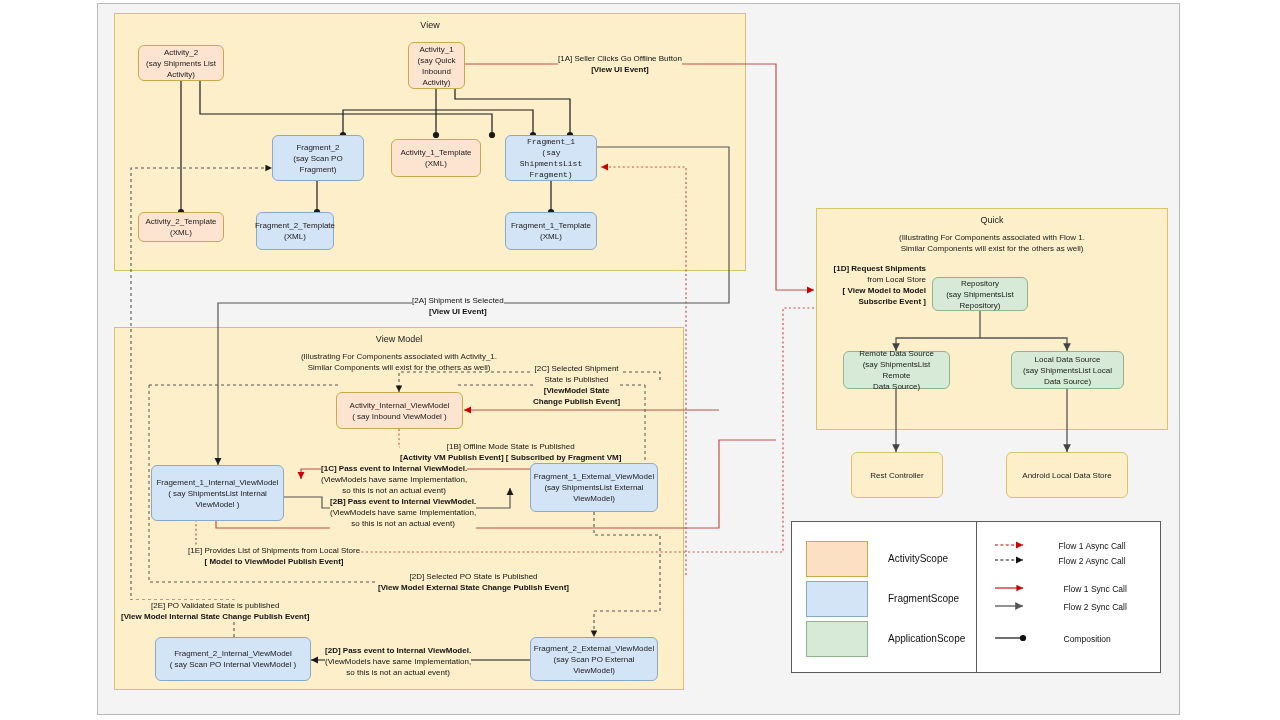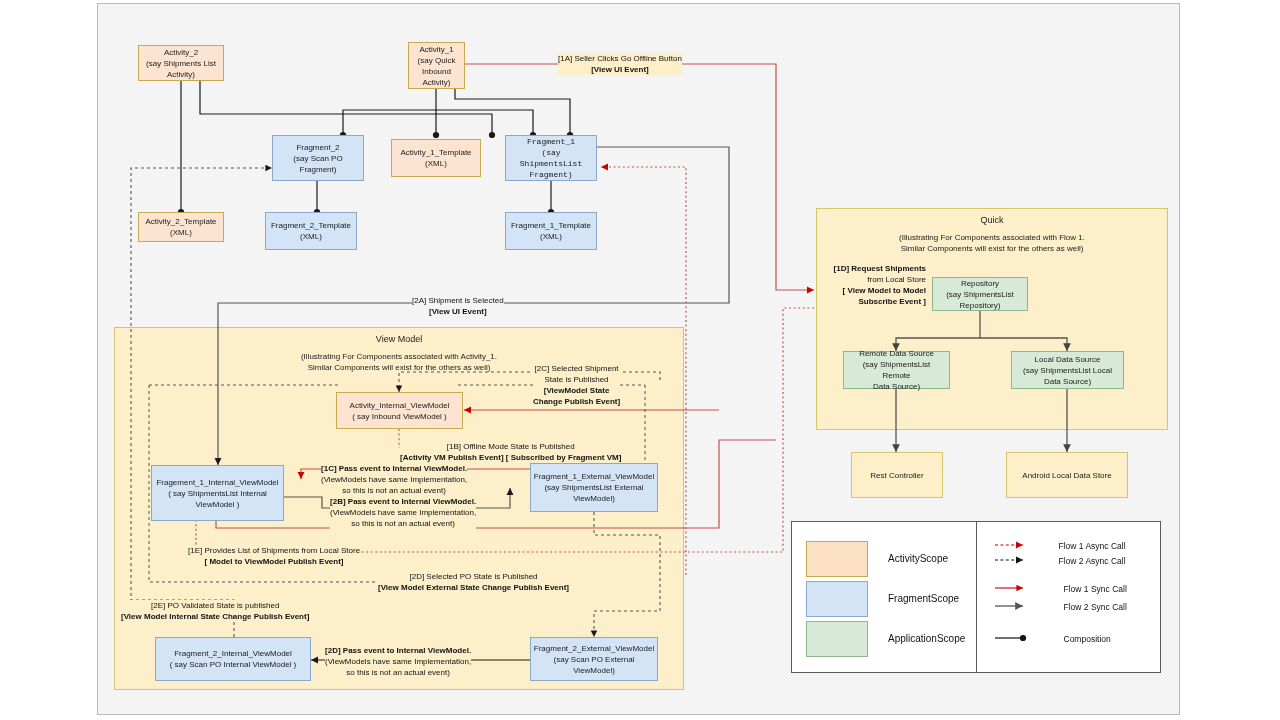--- a/index.html
+++ b/index.html
@@ -5,21 +5,21 @@
   html,body{margin:0;padding:0;background:#ffffff;}
   body{width:1280px;height:720px;overflow:hidden;font-family:"Liberation Sans",sans-serif;}
   #stage{position:relative;width:1280px;height:720px;}
   #canvas{position:absolute;left:97px;top:3px;width:1083px;height:712px;background:#f4f4f4;border:1px solid #b9b9b9;box-sizing:border-box;}
   svg#wires{position:absolute;left:0;top:0;width:1280px;height:720px;pointer-events:none;}
 
   .grp{position:absolute;background:#fcefc9;border:1px solid #d6c36a;box-sizing:border-box;}
   .grp-title{position:absolute;width:100%;text-align:center;font-size:9px;color:#1a1a1a;}
   .grp-note{position:absolute;width:100%;text-align:center;font-size:8px;color:#1a1a1a;line-height:11px;}
 
-  .node{position:absolute;box-sizing:border-box;display:flex;align-items:center;justify-content:center;text-align:center;font-size:8px;line-height:11px;color:#1a1a1a;padding:2px;}
+  .node{position:absolute;box-sizing:border-box;display:flex;align-items:center;justify-content:center;text-align:center;font-size:8px;line-height:11px;color:#1a1a1a;padding:2px;border-radius:6px;}
   .act{background:#fce4d1;border:1px solid #c8a94e;}
   .frag{background:#d4e4f7;border:1px solid #8aa8c8;}
   .app{background:#d7ead7;border:1px solid #8fb58f;}
   .plain{background:#fcefc9;border:1px solid #d6c36a;}
 
   .lbl{position:absolute;font-size:8px;line-height:11px;color:#111;text-align:center;white-space:nowrap;}
   .lbl b{font-weight:bold;}
 
   #legend{position:absolute;left:791px;top:521px;width:370px;height:152px;background:#ffffff;border:1px solid #5a5a5a;box-sizing:border-box;display:flex;}
   #legend .lcol{box-sizing:border-box;}
@@ -28,20 +28,23 @@
   .swatch{position:absolute;width:62px;height:36px;border:1px solid #c8a94e;box-sizing:border-box;left:14px;}
   .swtxt{position:absolute;left:96px;font-size:10px;color:#111;}
   .lgtxt{position:absolute;font-size:8.5px;color:#111;}
 </style>
 </head>
 <body>
 
 <div id="stage">
   <div id="canvas"></div>
 
+  <div class="grp" style="left:114px;top:13px;width:632px;height:258px;">
+    <div class="grp-title" style="top:6px;">View</div>
+  </div>
 
   <div class="grp" style="left:114px;top:327px;width:570px;height:363px;">
     <div class="grp-title" style="top:6px;">View Model</div>
     <div class="grp-note" style="top:23px;">
       <div>(Illustrating For Components associated with Activity_1.</div>
       <div>Similar Components will exist for the others as well)</div>
     </div>
   </div>
 
   <div class="grp" style="left:816px;top:208px;width:352px;height:222px;">
@@ -161,21 +164,21 @@
   <div class="node frag" style="left:272px;top:135px;width:92px;height:46px;white-space:pre-line;">Fragment_2
 (say Scan PO
 Fragment)</div>
   <div class="node act" style="left:391px;top:139px;width:90px;height:38px;white-space:pre-line;">Activity_1_Template
 (XML)</div>
   <div class="node frag" style="left:505px;top:135px;width:92px;height:46px;white-space:pre-line;font-family:Liberation Mono, monospace;">Fragment_1
 (say ShipmentsList
 Fragment)</div>
   <div class="node act" style="left:138px;top:212px;width:86px;height:30px;white-space:pre-line;">Activity_2_Template
 (XML)</div>
-  <div class="node frag" style="left:265px;top:212px;width:92px;height:38px;white-space:pre-line;">Fragment_2_Template
+  <div class="node frag" style="left:256px;top:212px;width:78px;height:38px;white-space:pre-line;">Fragment_2_Template
 (XML)</div>
   <div class="node frag" style="left:505px;top:212px;width:92px;height:38px;white-space:pre-line;">Fragment_1_Template
 (XML)</div>
 
   <div class="node act" style="left:336px;top:392px;width:127px;height:37px;white-space:pre-line;">Activity_Internal_ViewModel
 ( say Inbound ViewModel )</div>
   <div class="node frag" style="left:151px;top:465px;width:133px;height:56px;white-space:pre-line;">Fragement_1_Internal_ViewModel
 ( say ShipmentsList Internal
 ViewModel )</div>
   <div class="node frag" style="left:530px;top:463px;width:128px;height:49px;white-space:pre-line;">Fragment_1_External_ViewModel

